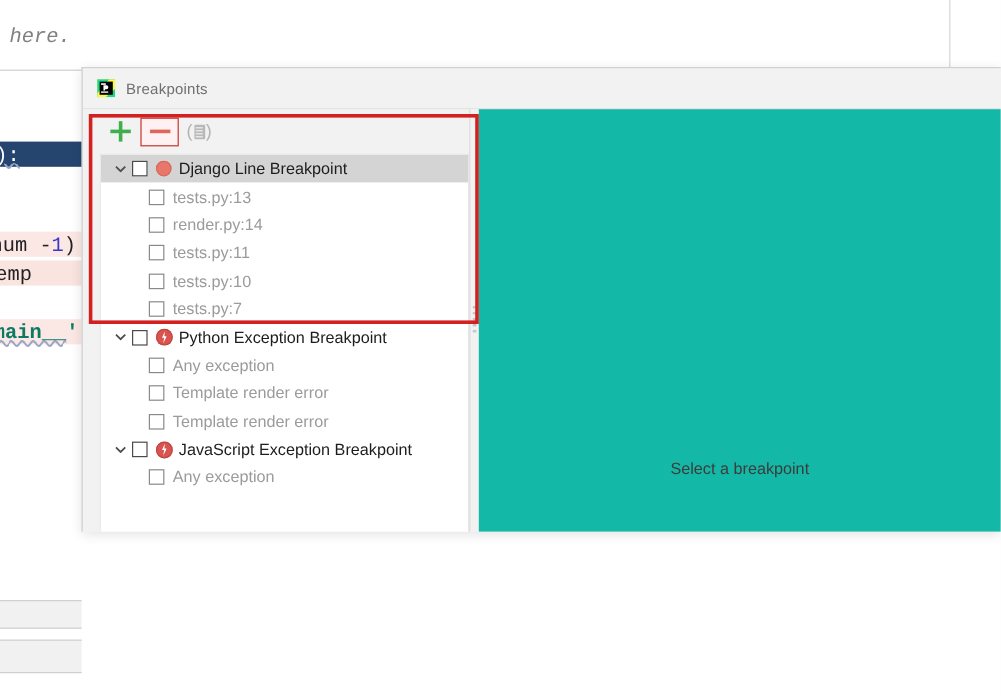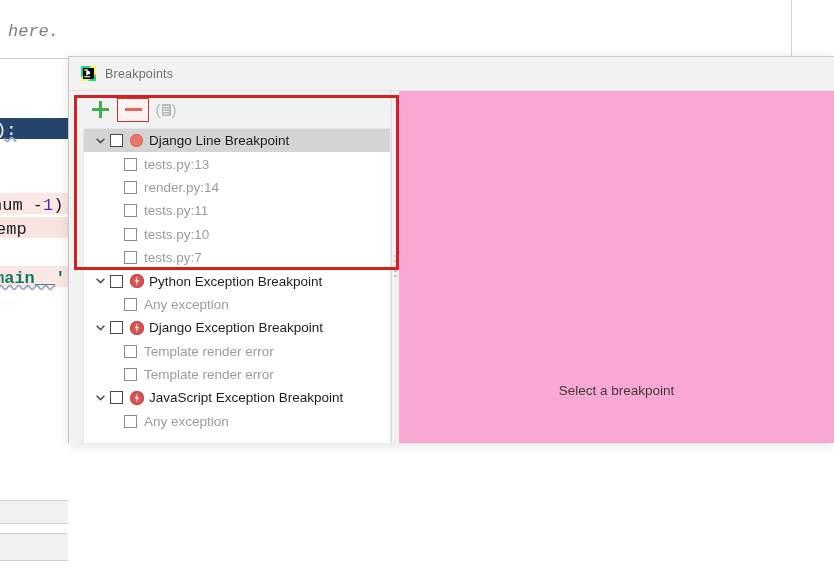--- a/index.html
+++ b/index.html
@@ -100,21 +100,21 @@
   .row-label{color:#1d1d1d;}
   .row-label.dim{color:#9b9b9b;}
   .child-indent{padding-left:40px;text-align:center;}
 
   
   #splitter{width:7px;background:#f2f2f2;position:relative;display:flex;align-items:center;justify-content:center;border-left:1px solid #dcdcdc;}
   .grip{width:3px;}
   .grip div{width:3px;height:2px;background:#c6c6c6;margin-bottom:3px;}
 
   
-  #detail-pane{flex:1;background:#f9a8d4;position:relative;}
+  #detail-pane{flex:1;background:#14b8a6;position:relative;}
   #detail-msg{
     position:absolute;left:0;right:0;top:292px;text-align:center;
     font-size:13.5px;color:#3c3c3c;
   }
 
   
   #annot-rect{
     position:absolute;left:74px;top:95px;width:325px;height:175px;
     border:3px solid #d32020;box-sizing:border-box;pointer-events:none;z-index:40;
   }
@@ -220,30 +220,20 @@
               </svg>
             </span>
             <span class="cbox"></span>
             <span class="exc-ico"></span>
             <span class="row-label">Python Exception Breakpoint</span>
           </div>
           <div class="tree-row child-indent">
             <span class="cbox light"></span>
             <span class="row-label dim">Any exception</span>
           </div>
-          <div class="tree-row">
-            <span class="chev">
-              <svg width="9" height="6" viewBox="0 0 9 6">
-                <path d="M0.6 0.8 L4.5 4.6 L8.4 0.8" fill="none" stroke="#4d4d4d" stroke-width="1.5"></path>
-              </svg>
-            </span>
-            <span class="cbox"></span>
-            <span class="exc-ico"></span>
-            <span class="row-label">Django Exception Breakpoint</span>
-          </div>
           <div class="tree-row child-indent">
             <span class="cbox light"></span>
             <span class="row-label dim">Template render error</span>
           </div>
           <div class="tree-row child-indent">
             <span class="cbox light"></span>
             <span class="row-label dim">Template render error</span>
           </div>
           <div class="tree-row">
             <span class="chev">

